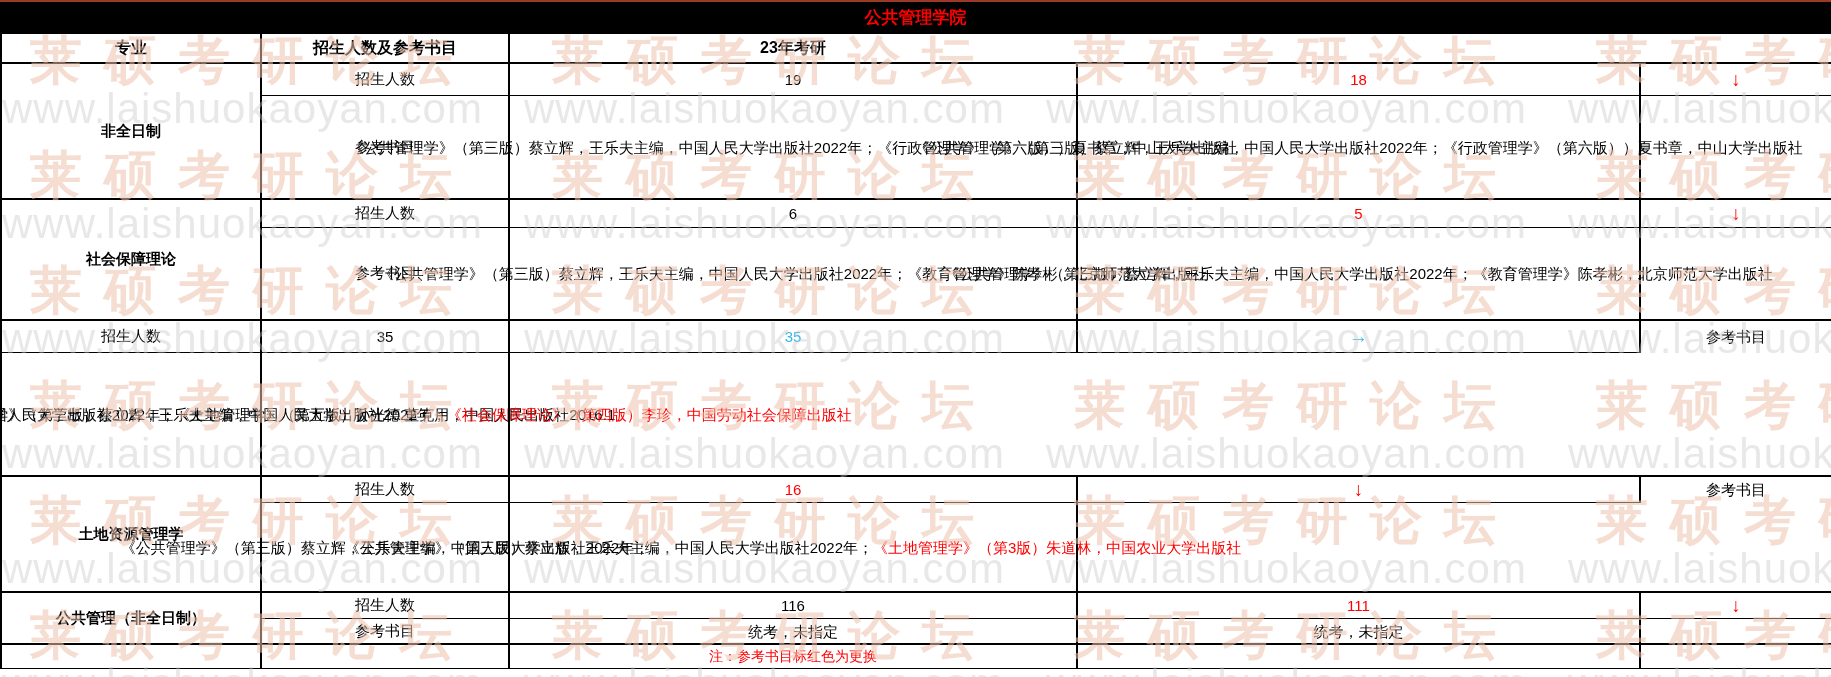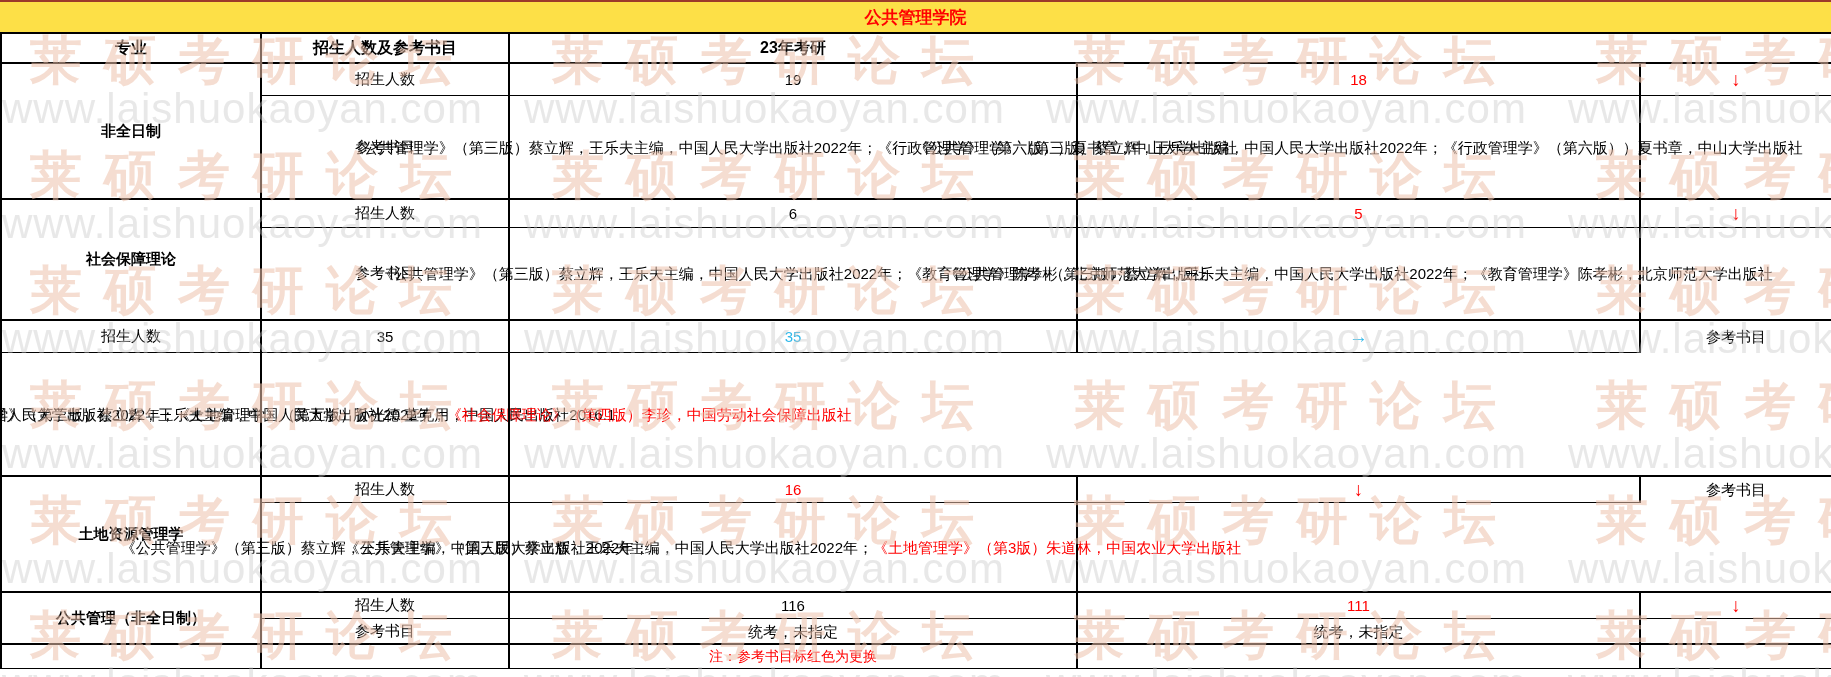--- a/index.html
+++ b/index.html
@@ -1,21 +1,21 @@
 <!DOCTYPE html>
 <html><head>
 <meta charset="utf-8">
 <style>
   * { margin:0; padding:0; box-sizing:border-box; }
   html,body { width:1831px; height:677px; }
   body { font-family:"Liberation Sans","DejaVu Sans",sans-serif; background:#ffffff; }
   .page { position:relative; width:1831px; height:677px; overflow:hidden; background:#ffffff; }
 
   .titlebar {
-    height:34px; background:#fde047; border-top:2px solid #9c3a2a; border-bottom:2px solid #000;
+    height:34px; background:#000000; border-top:2px solid #9c3a2a; border-bottom:2px solid #000;
     display:flex; align-items:center; justify-content:center;
     color:#ff0000; font-weight:700; font-size:17px; position:relative; z-index:1;
   }
 
   .cols { display:grid; grid-template-columns:260px 248px 568px 563px 192px; position:relative; z-index:1; }
 
   .hdr { height:30px; border-bottom:2px solid #000; }
   .hdr .c { font-size:16px; font-weight:700; }
 
   .c {

